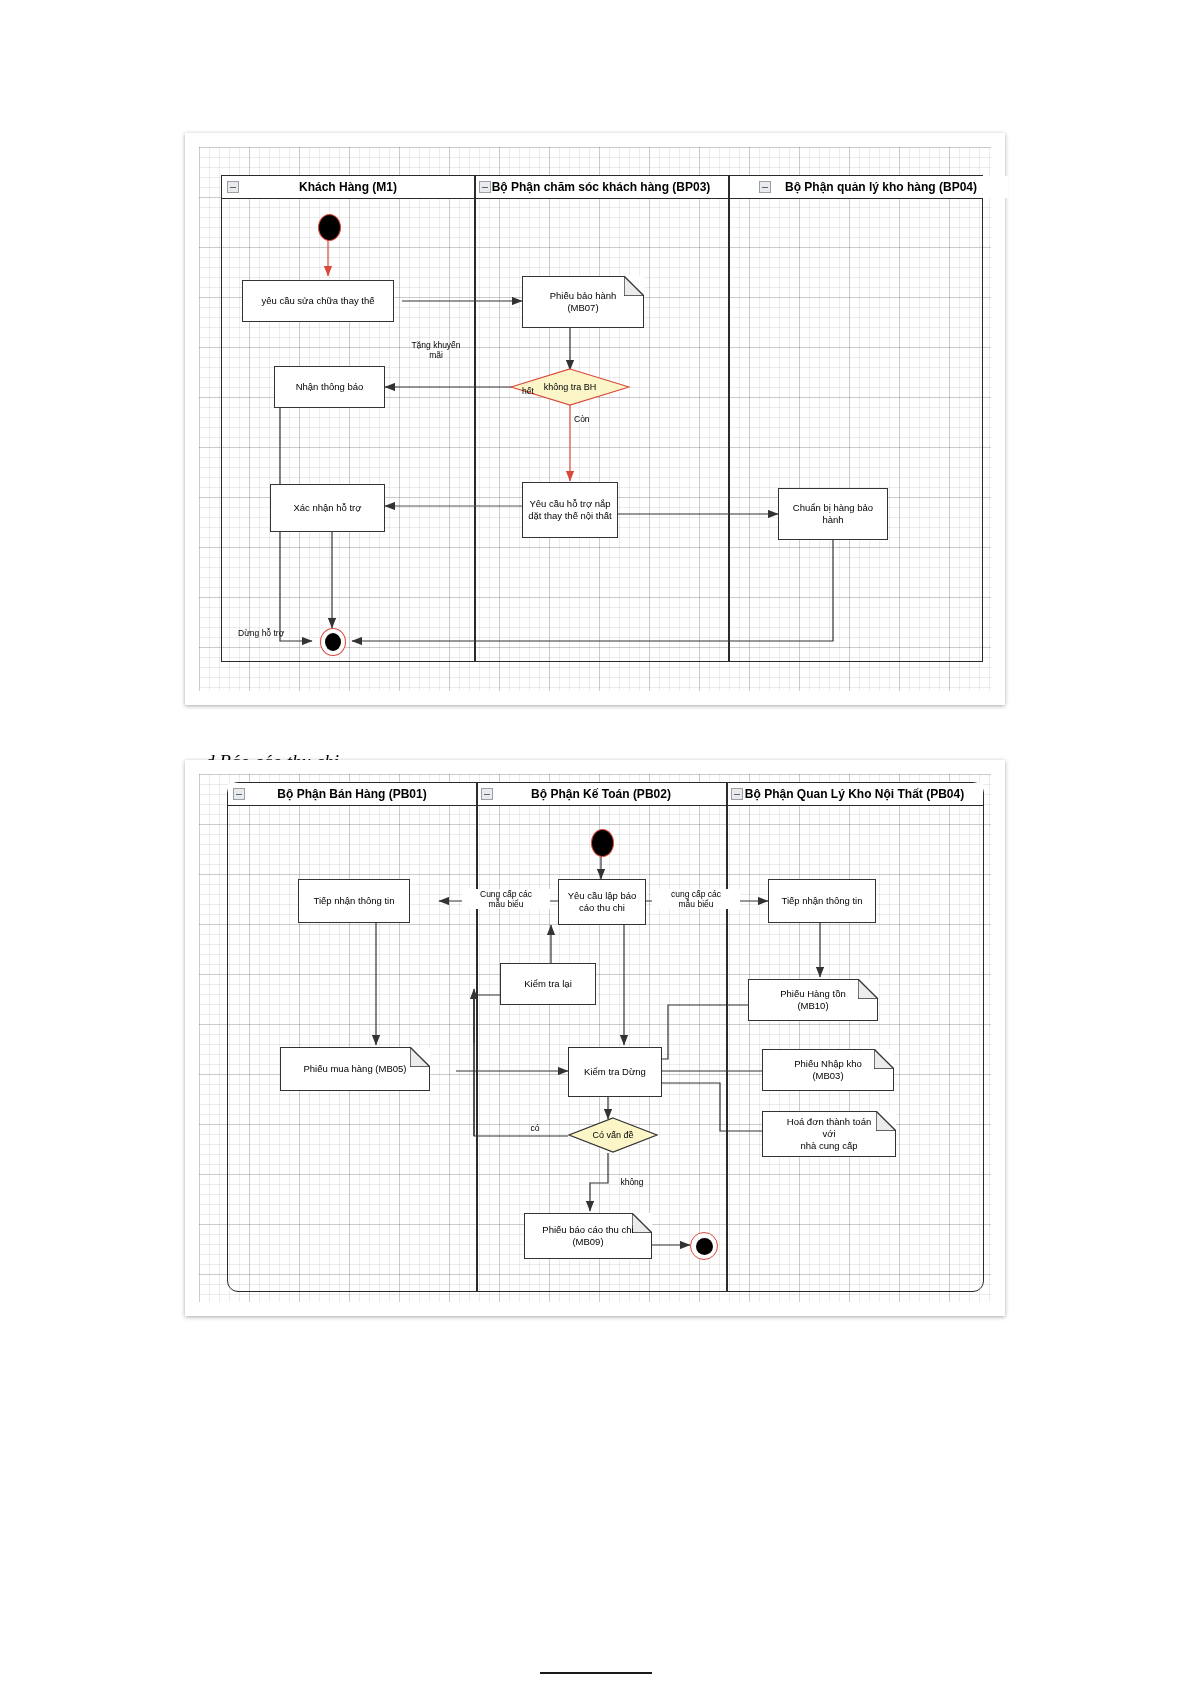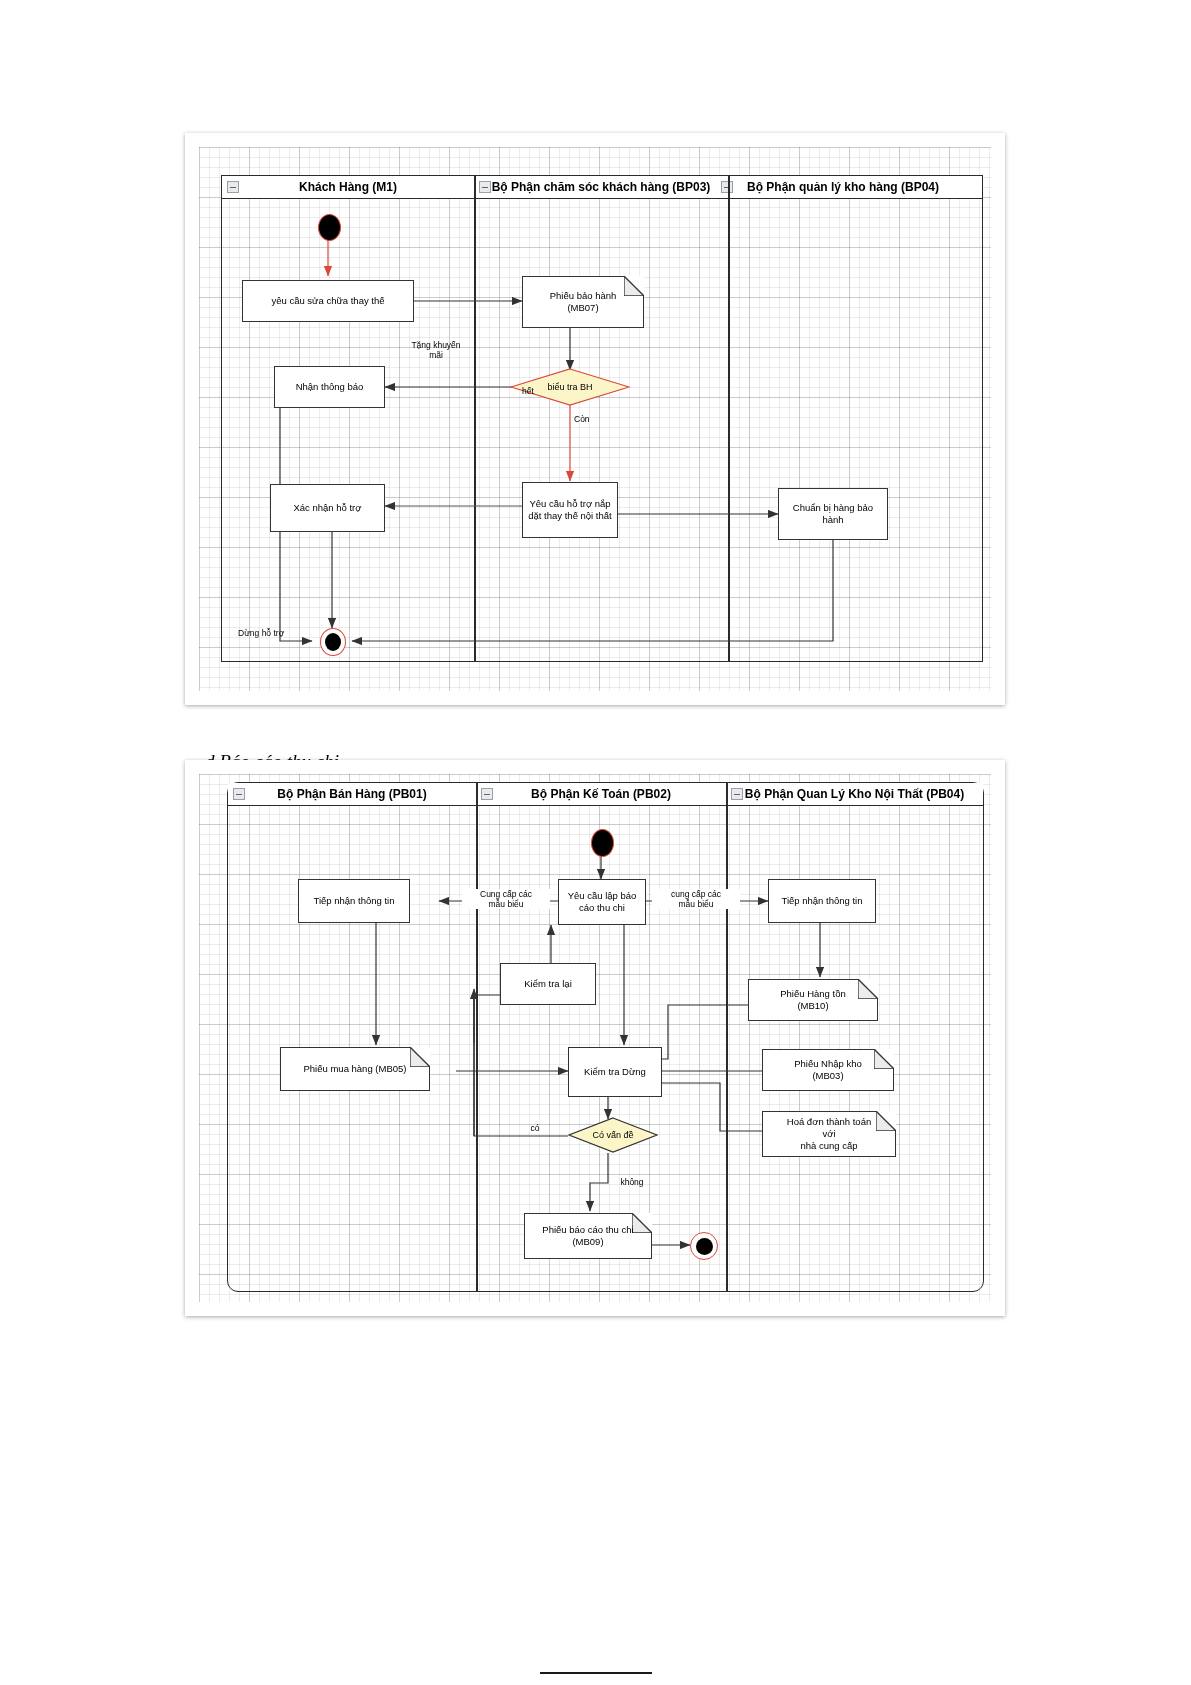--- a/index.html
+++ b/index.html
@@ -99,21 +99,21 @@
             <i></i>
           </span>
         <span>Khách Hàng (M1)</span>
       </div>
       <div class="lanehead" style="left:252px;width:254px;">
         <span class="minus">
             <i></i>
           </span>
         <span>Bộ Phận chăm sóc khách hàng (BP03)</span>
       </div>
-      <div class="lanehead" style="left:494px;width:254px;">
+      <div class="lanehead" style="left:532px;width:254px;">
         <span class="minus">
             <i></i>
           </span>
         <span>Bộ Phận quản lý kho hàng (BP04)</span>
       </div>
 
       <div class="lanesep" style="left:252px;"></div>
       <div class="lanesep" style="left:506px;"></div>
 
       <svg class="wires" width="760" height="485" viewBox="0 0 760 485">
@@ -142,21 +142,21 @@
 
         <polyline points="58,211 58,465 90,465" fill="none" stroke="#333" stroke-width="1.2" marker-end="url(#ah1)"></polyline>
 
         <line x1="110" y1="356" x2="110" y2="452" stroke="#333" stroke-width="1.2" marker-end="url(#ah1)"></line>
 
         <polyline points="611,364 611,465 130,465" fill="none" stroke="#333" stroke-width="1.2" marker-end="url(#ah1)"></polyline>
       </svg>
 
       <div class="initial" style="left:96px;top:38px;width:21px;height:25px;"></div>
 
-      <div class="node" style="left:20px;top:104px;width:172px;height:42px;">yêu cầu sửa chữa thay thế</div>
+      <div class="node" style="left:20px;top:104px;width:152px;height:42px;">yêu cầu sửa chữa thay thế</div>
 
       <div class="node" style="left:52px;top:190px;width:111px;height:42px;">Nhận thông báo</div>
 
       <div class="node" style="left:48px;top:308px;width:115px;height:48px;">Xác nhận hỗ trợ</div>
 
       <div class="final" style="left:98px;top:452px;width:24px;height:26px;">
         <i style="width:16px;height:18px;"></i>
       </div>
 
       <div class="doc" style="left:300px;top:100px;width:122px;height:52px;">
@@ -166,21 +166,21 @@
           <path d="M0 0 L20 20" stroke="#333" stroke-width="1.3" fill="none"></path>
           <path d="M0 0 L0 20 L20 20" stroke="#333" stroke-width="1.3" fill="none"></path>
         </svg>
         <span class="txt">Phiếu bảo hành (MB07)</span>
       </div>
 
       <div class="diamond" style="left:288px;top:192px;width:120px;height:38px;">
         <svg width="120" height="38" viewBox="0 0 120 38">
           <polygon points="60,1 119,19 60,37 1,19" fill="#FCF5C7" stroke="#D94A3D" stroke-width="1.3"></polygon>
         </svg>
-        <span>biểu tra BH</span>
+        <span>không tra BH</span>
       </div>
 
       <div class="node" style="left:300px;top:306px;width:96px;height:56px;white-space:pre-line;">Yêu cầu hỗ trợ nắp
 dặt thay thế nội thất</div>
 
       <div class="node" style="left:556px;top:312px;width:110px;height:52px;white-space:pre-line;">Chuẩn bị hàng bảo
 hành</div>
 
       <div class="elabel" style="left:172px;top:164px;width:84px;">Tặng khuyến
 mãi</div>

